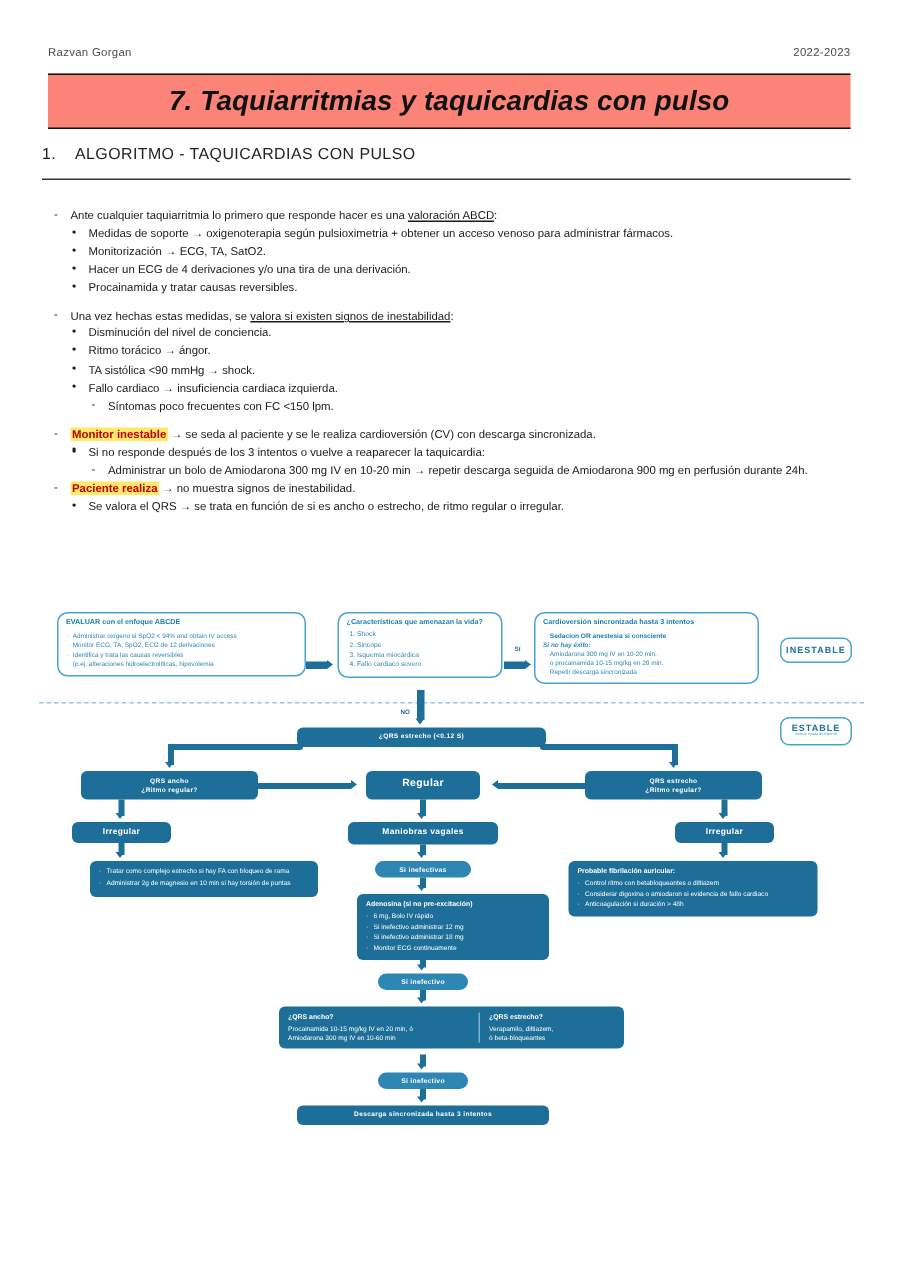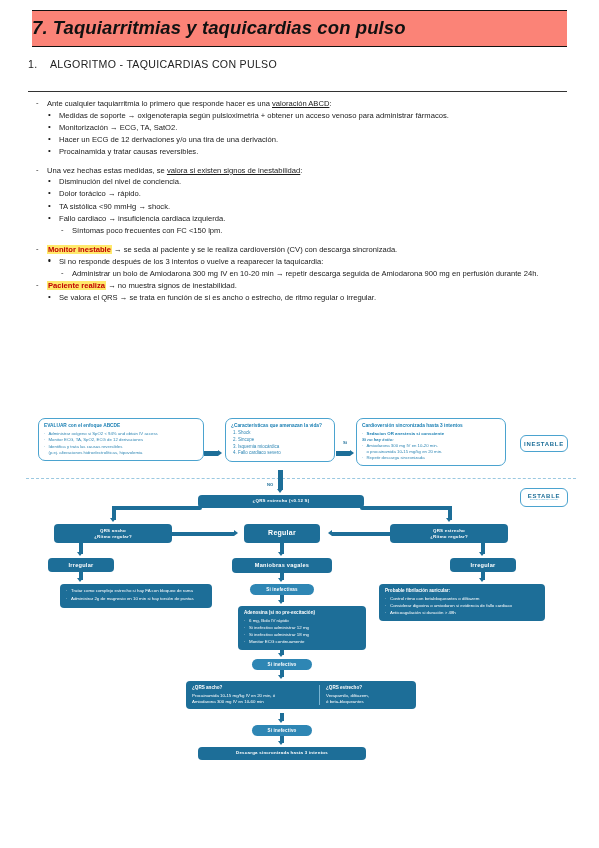--- a/index.html
+++ b/index.html
@@ -8,25 +8,25 @@
     font-family:"Liberation Sans", sans-serif;
     color:#1a1a1a;overflow:hidden;position:relative;
   }
   .page{position:relative;width:599px;height:848px;padding:0;}
 
   
   .hdr{display:flex;justify-content:space-between;align-items:baseline;
        padding:30px 32px 0 32px;font-size:7.6px;color:#4d4d4d;letter-spacing:.2px;}
 
   .title-band{margin:10px 32px 0 32px;background:#fb8377;border-top:1.6px solid #111;
-       border-bottom:1.6px solid #111;text-align:left;padding:6px 0 7px 0;}
+       border-bottom:1.6px solid #111;text-align:center;padding:6px 0 7px 0;}
   .title-band h1{margin:0;font-size:18.5px;font-style:italic;font-weight:700;
        color:#111;letter-spacing:.1px;}
 
-  .sec-head{margin:11px 32px 0 28px;padding-bottom:21px;border-bottom:1.1px solid #333;
+  .sec-head{margin:11px 32px 12px 28px;padding-bottom:10px;border-bottom:1.1px solid #333;
        font-size:10.6px;color:#222;letter-spacing:.3px;}
   .sec-head .num{display:inline-block;width:22px;}
 
   
   .body{padding:8px 30px 0 36px;font-size:7.5px;line-height:1.12;}
   ul{list-style:none;margin:0;padding:0;}
   li{position:relative;}
 
   .l1{margin:0 0 3px 0;padding-left:11px;font-size:7.6px;}
   .l1>.mk{position:absolute;left:0;top:-1px;}
@@ -81,42 +81,46 @@
   .divider{position:absolute;left:0;width:550px;border-top:1px dashed #9bc8e0;}
   .col2{display:flex;gap:6px;}
   .col2>div{flex:1;}
   .col2 .sep{flex:0 0 1px;background:#79b4d2;}
 </style>
 </head>
 <body>
 
 <div class="page">
 
+  <div class="hdr">
+    <span>Razvan Gorgan</span>
+    <span>2022-2023</span>
+  </div>
 
   <div class="title-band">
     <h1>7. Taquiarritmias y taquicardias con pulso</h1>
   </div>
 
   <div class="sec-head">
     <span class="num">1.</span><span>ALGORITMO - TAQUICARDIAS CON PULSO</span>
   </div>
 
   <div class="body">
     <ul>
       <li class="l1"><span class="mk">-</span><span>Ante cualquier taquiarritmia lo primero que responde hacer es una </span><span class="u">valoración ABCD</span>:</li>
       <li class="l2"><span class="mk">•</span><span>Medidas de soporte → oxigenoterapia según pulsioximetria + obtener un acceso venoso para administrar fármacos.</span></li>
       <li class="l2"><span class="mk">•</span><span>Monitorización → ECG, TA, SatO2.</span></li>
-      <li class="l2"><span class="mk">•</span><span>Hacer un ECG de 12 derivaciones y/o una tira de una derivación.</span></li>
+      <li class="l2"><span class="mk">•</span><span>Hacer un ECG de 4 derivaciones y/o una tira de una derivación.</span></li>
       <li class="l2"><span class="mk">•</span><span>Procainamida y tratar causas reversibles.</span></li>
     </ul>
     <div class="gap"></div>
     <ul>
       <li class="l1"><span class="mk">-</span><span>Una vez hechas estas medidas, se </span><span class="u">valora si existen signos de inestabilidad</span>:</li>
       <li class="l2"><span class="mk">•</span><span>Disminución del nivel de conciencia.</span></li>
-      <li class="l2"><span class="mk">•</span><span>Dolor torácico → rápido.</span></li>
+      <li class="l2"><span class="mk">•</span><span>Ritmo torácico → ángor.</span></li>
       <li class="l2"><span class="mk">•</span><span>TA sistólica &lt;90 mmHg → shock.</span></li>
       <li class="l2"><span class="mk">•</span><span>Fallo cardiaco → insuficiencia cardiaca izquierda.</span></li>
       <li class="l3"><span class="mk">-</span><span>Síntomas poco frecuentes con FC &lt;150 lpm.</span></li>
     </ul>
     <div class="gap"></div>
     <ul>
       <li class="l1"><span class="mk">-</span><span class="hl">Monitor inestable</span> <span>→ se seda al paciente y se le realiza cardioversión (CV) con descarga sincronizada.</span></li>
       <li class="l2"><span class="mk">•</span></li>
       <li class="l2"><span class="mk">•</span><span>Si no responde después de los 3 intentos o vuelve a reaparecer la taquicardia:</span></li>
       <li class="l3"><span class="mk">-</span><span>Administrar un bolo de Amiodarona 300 mg IV en 10-20 min → repetir descarga seguida de Amiodarona 900 mg en perfusión durante 24h.</span></li>

